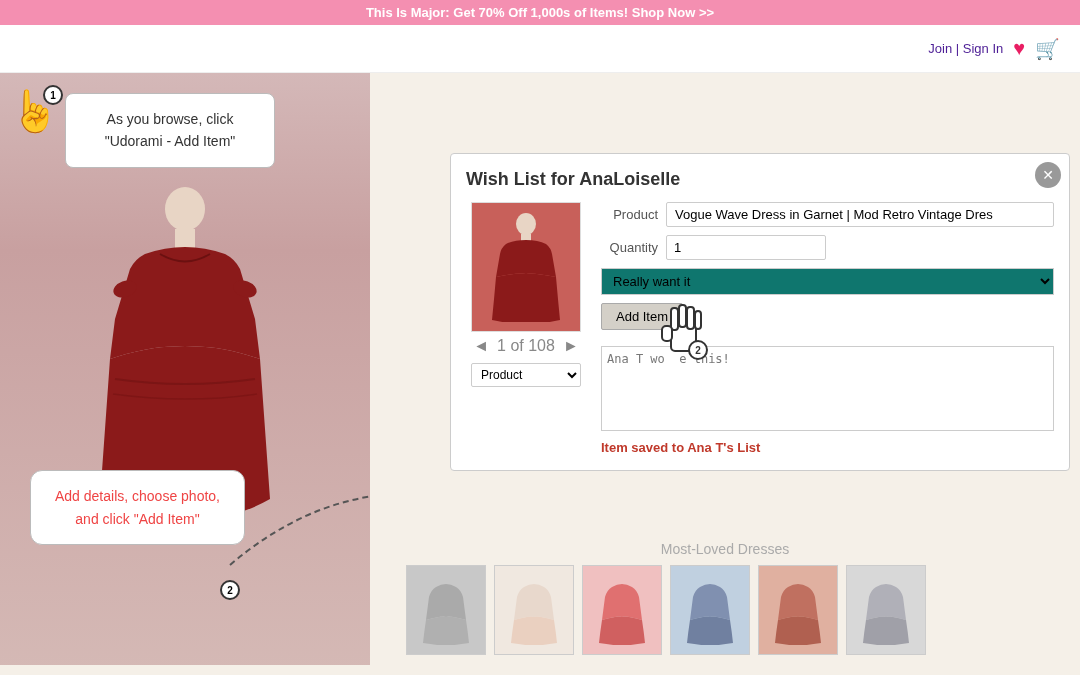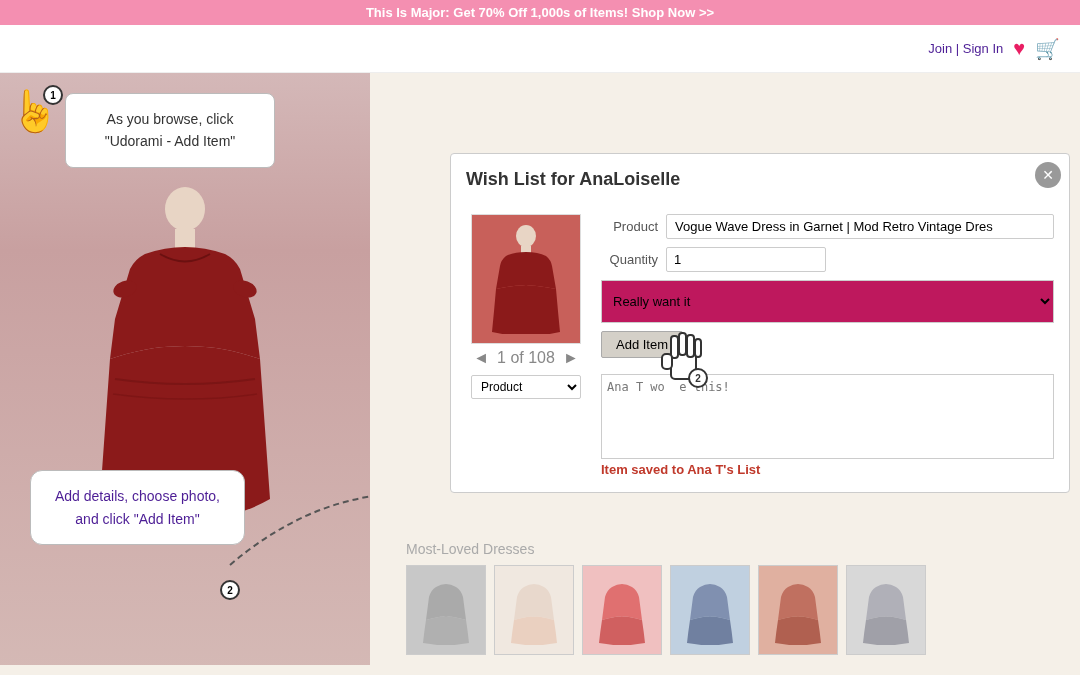--- a/index.html
+++ b/index.html
@@ -84,21 +84,21 @@
       position: absolute;
       top: 80px;
       right: 10px;
       width: 620px;
       z-index: 10;
     }
     .wishlist-title {
       font-size: 18px;
       font-weight: bold;
       color: #333;
-      margin-bottom: 24px;
+      margin-bottom: 12px;
     }
     .close-btn {
       position: absolute;
       top: 8px;
       right: 8px;
       width: 26px;
       height: 26px;
       background: #999;
       border-radius: 50%;
       display: flex;
@@ -210,21 +210,21 @@
       border: 1px solid #ccc;
       resize: none;
       font-size: 12px;
       padding: 5px;
       color: #777;
     }
     .saved-msg {
       color: #c0392b;
       font-size: 13px;
       font-weight: bold;
-      margin-top: 0;
+      margin-top: 6px;
     }
     .most-loved-title {
       color: #aaa;
       font-size: 14px;
       margin-bottom: 8px;
     }
     .dress-thumbnails {
       display: flex;
       gap: 8px;
     }
@@ -282,21 +282,21 @@
 
       <div style="position:absolute; top:5px; left:5px; font-size:40px; color:#333; z-index:5; transform: scaleX(-1);">☝</div>
       <div style="position:absolute; top:2px; left:38px; background:white; border:2px solid #333; border-radius:50%; width:20px; height:20px; display:flex; align-items:center; justify-content:center; font-size:10px; font-weight:bold; z-index:6;">1</div>
 
       <div style="position:absolute; top:10px; left:60px; background:white; border:1.5px solid #bbb; border-radius:8px; padding:14px 16px; width:210px; font-size:14px; line-height:1.6; color:#333; text-align:center;">
         <span>As you browse, click<br>"Udorami - Add Item"</span>
       </div>
     </div>
 
     <div style="position:absolute; bottom:120px; left:30px;">
-      <div style="background:white; border:1.5px solid #bbb; border-radius:12px; padding:14px 16px; width:215px; font-size:14px; line-height:1.6; color:#4c1d95; text-align:center;">
+      <div style="background:white; border:1.5px solid #bbb; border-radius:12px; padding:14px 16px; width:215px; font-size:14px; line-height:1.6; color:#ef4444; text-align:center;">
         <span>Add details, choose photo,<br>and click "Add Item"</span>
       </div>
 
       <div style="position:absolute; bottom:-55px; right:5px; background:white; border:2px solid #333; border-radius:50%; width:20px; height:20px; display:flex; align-items:center; justify-content:center; font-size:10px; font-weight:bold;">2</div>
     </div>
 
     <svg style="position:absolute; bottom:80px; left:220px; pointer-events:none;" width="180" height="100">
       <path d="M10,80 Q80,20 160,10" stroke="#555" stroke-width="2" stroke-dasharray="6,4" fill="none"></path>
       <polygon points="155,5 165,12 155,18" fill="#555"></polygon>
     </svg>
@@ -344,21 +344,21 @@
           </div>
           
           
           <div class="form-row">
             <span class="form-label">Quantity</span>
             <input class="form-input-short" type="text" value="1" style="">
           </div>
           
           
           <div style="margin-bottom:8px; display:flex; gap:6px;">
-            <select style="flex:1; padding:12px 7px; border:1px solid #ccc; font-size:13px; background:#be185d;">
+            <select style="flex:1; padding:4px 7px; border:1px solid #ccc; font-size:13px; background:#0f766e;">
               <option>Really want it</option>
               <option>Want it</option>
               <option>Nice to have</option>
             </select>
           </div>
           
           <div style="margin-bottom:8px; position:relative;">
             <button class="add-item-btn">Add Item</button>
             
             <div style="position:absolute; top:-5px; left:55px; font-size:38px; color:#333; z-index:20; pointer-events:none;">
@@ -382,21 +382,21 @@
             </div>
           </div>
           
           <textarea class="notes-textarea" style="">Ana T wo  e this!</textarea>
           
           <div class="saved-msg">Item saved to Ana T's List</div>
         </div>
       </div>
     </div>
 
-    <div style="position:absolute; bottom:0; left:0; right:0; background:#f5f0e8; padding:10px 36px;">
+    <div style="position:absolute; bottom:0; left:0; right:0; background:#f5f0e8; padding:10px 36px;text-align:center;">
       <div class="most-loved-title">Most-Loved Dresses</div>
       <div class="dress-thumbnails">
 
         <div class="dress-thumb" style="background:#c8c8c8;">
           <svg width="50" height="70" viewBox="0 0 50 70">
               <path d="M15,12 Q10,15 8,22 L5,45 Q22,40 25,42 Q28,40 45,45 L42,22 Q40,15 35,12 Q30,9 25,9 Q20,9 15,12Z" fill="#aaa"></path>
               <path d="M5,45 Q3,58 2,68 Q15,70 25,71 Q35,70 48,68 Q47,58 45,45 Q28,40 25,42 Q22,40 5,45Z" fill="#b0b0b0"></path>
             </svg>
         </div>
 

